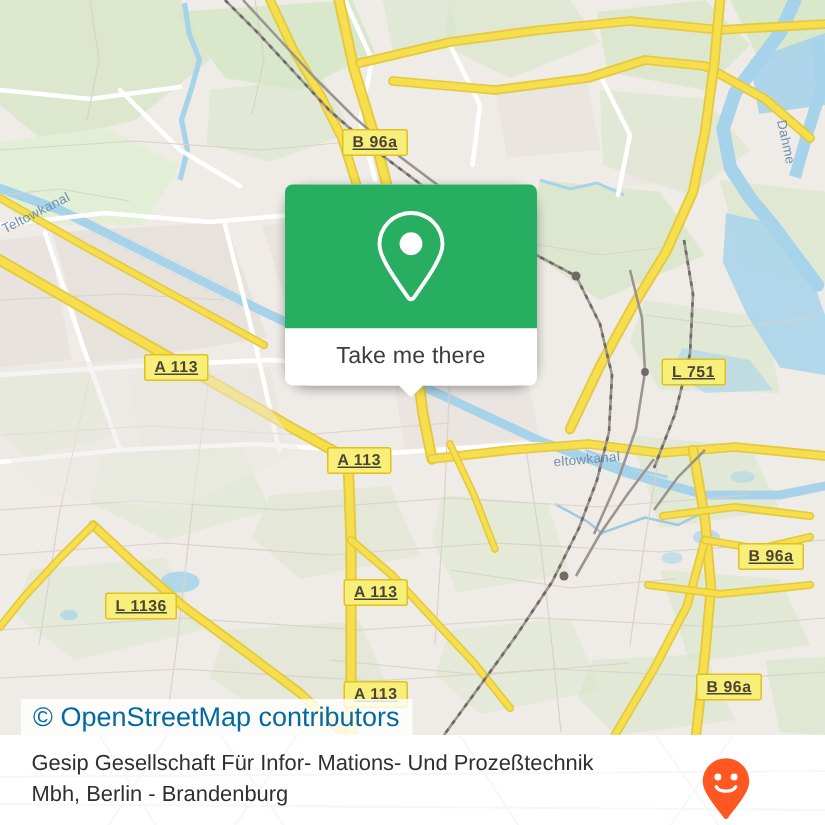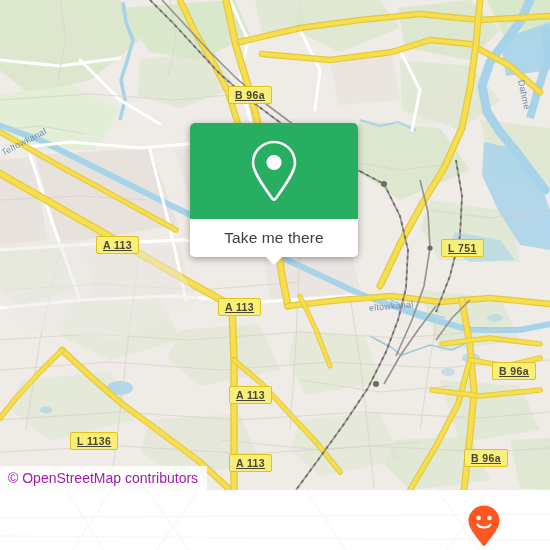--- a/index.html
+++ b/index.html
@@ -52,38 +52,38 @@
     padding: 1.5px 6px 2px 6px;
     letter-spacing: .4px;
     white-space: nowrap;
     line-height: 12px;
     text-decoration: underline;
   }
 
   
   #attribution {
     position: absolute;
-    left: 0;
+    left: 14px;
     bottom: 0;
     background: rgba(255,255,255,0.82);
-    color: #a21caf;
-    font-size: 14px;
+    color: #0369a1;
+    font-size: 18px;
     font-family: "Liberation Sans", sans-serif;
     padding: 4px 9px 4px 8px;
     line-height: 16px;
     white-space: nowrap;
   }
 
   
   #card {
     position: absolute;
     left: 190px;
     top: 123px;
     width: 168px;
-    border-radius: 5px;
+    border-radius: 16px;
     box-shadow: 0 2px 7px rgba(0,0,0,0.33);
     overflow: visible;
     background: #ffffff;
   }
   #card-top {
     background: #27ae60;
     height: 96px;
     border-radius: 5px 5px 0 0;
     display: flex;
     align-items: center;
@@ -379,21 +379,21 @@
       <circle cx="430" cy="248" r="2.6" fill="#6f6a66"></circle>
 
       <path d="M0 245 L70 240 L160 244 L200 300 L120 340 L30 330 L0 300 Z" fill="#eceae6" opacity=".5"></path>
     </svg>
 
     <div class="shield" style="left:228px; top:86px;">B 96a</div>
     <div class="shield" style="left:441px; top:199px;margin-top:40px;">L 751</div>
     <div class="shield" style="left:96px;  top:236px;">A 113</div>
     <div class="shield" style="left:218px; top:298px;">A 113</div>
     <div class="shield" style="left:492px; top:362px;">B 96a</div>
-    <div class="shield" style="left:70px;  top:395px;margin-top:37px;">L 1136</div>
+    <div class="shield" style="left:70px;  top:395px;">L 1136</div>
     <div class="shield" style="left:229px; top:386px;">A 113</div>
     <div class="shield" style="left:229px; top:454px;">A 113</div>
     <div class="shield" style="left:464px; top:449px;">B 96a</div>
 
     <div class="water-label" style="left:2px;  top:148px; transform:rotate(-27deg); transform-origin:left center;">Teltowkanal</div>
     <div class="water-label" style="left:369px; top:303px; transform:rotate(-5deg); transform-origin:left center;">eltowkanal</div>
     <div class="water-label" style="left:521px; top:75px; transform:rotate(78deg); transform-origin:left center;">Dahme</div>
 
     <div id="attribution">© OpenStreetMap contributors</div>
   </div>
@@ -419,20 +419,21 @@
         <path d="M140 -10 L196 70"></path>
         <path d="M205 -10 L150 70"></path>
         <path d="M300 -10 L352 70"></path>
         <path d="M430 -10 L486 70"></path>
         <path d="M496 -10 L440 70"></path>
         <path d="M0 28 L550 24"></path>
         <path d="M0 46 L550 50"></path>
       </g>
     </svg>
 
+    <div id="footer-title">Gesip Gesellschaft Für Infor- Mations- Und Prozeßtechnik Mbh, Berlin - Brandenburg</div>
 
     <div id="brand">
       <svg width="34" height="44" viewBox="0 0 34 44">
         <path d="M17 1.5 C8.4 1.5 1.5 8.4 1.5 17 C1.5 25.2 12.3 36 15.6 41.3 C16.3 42.3 17.7 42.3 18.4 41.3 C21.7 36 32.5 25.2 32.5 17 C32.5 8.4 25.6 1.5 17 1.5 Z" fill="#ff5722"></path>
         <circle cx="11.6" cy="14" r="2.3" fill="#ffffff"></circle>
         <circle cx="22.4" cy="14" r="2.3" fill="#ffffff"></circle>
         <path d="M10.5 20.5 C12.6 24.4 21.4 24.4 23.5 20.5" stroke="#ffffff" stroke-width="2.2" fill="none" stroke-linecap="round"></path>
       </svg>
       <span id="brand-name">moovit</span>
     </div>

